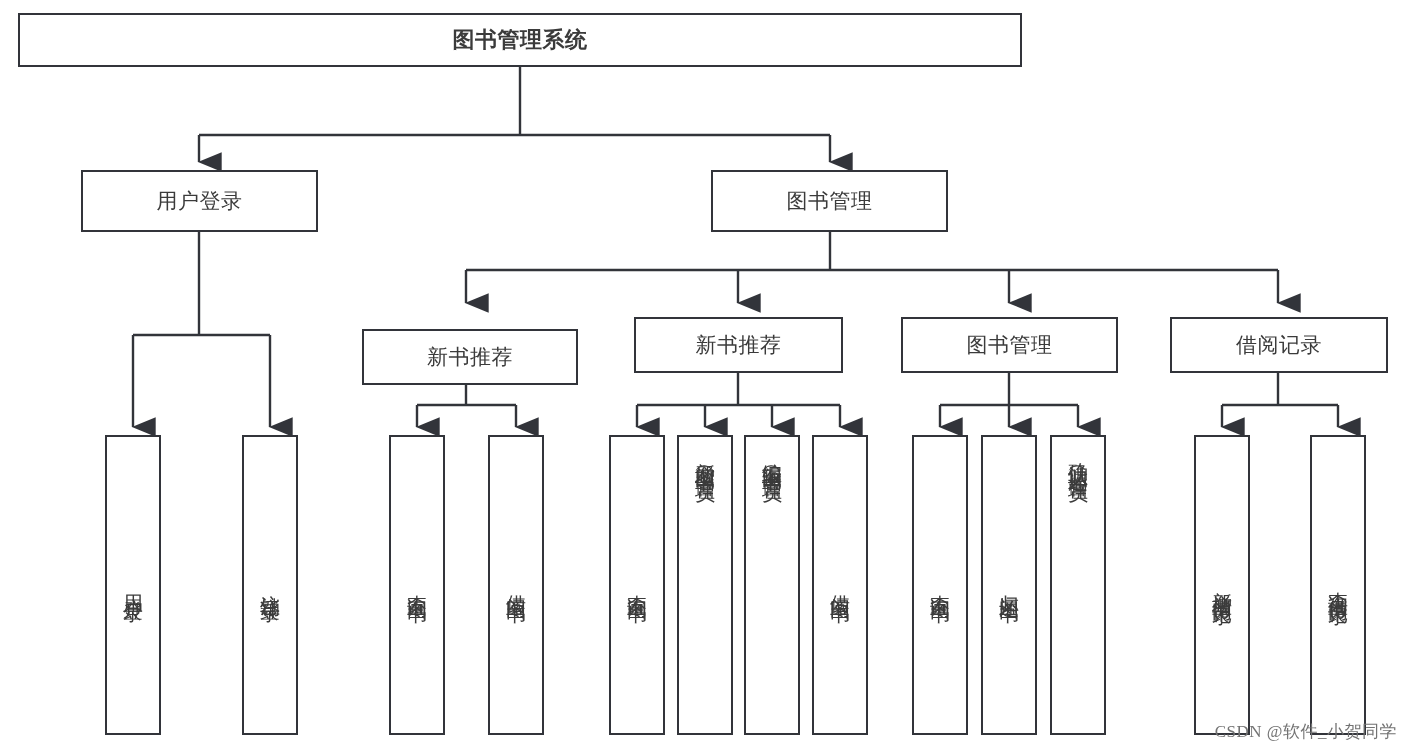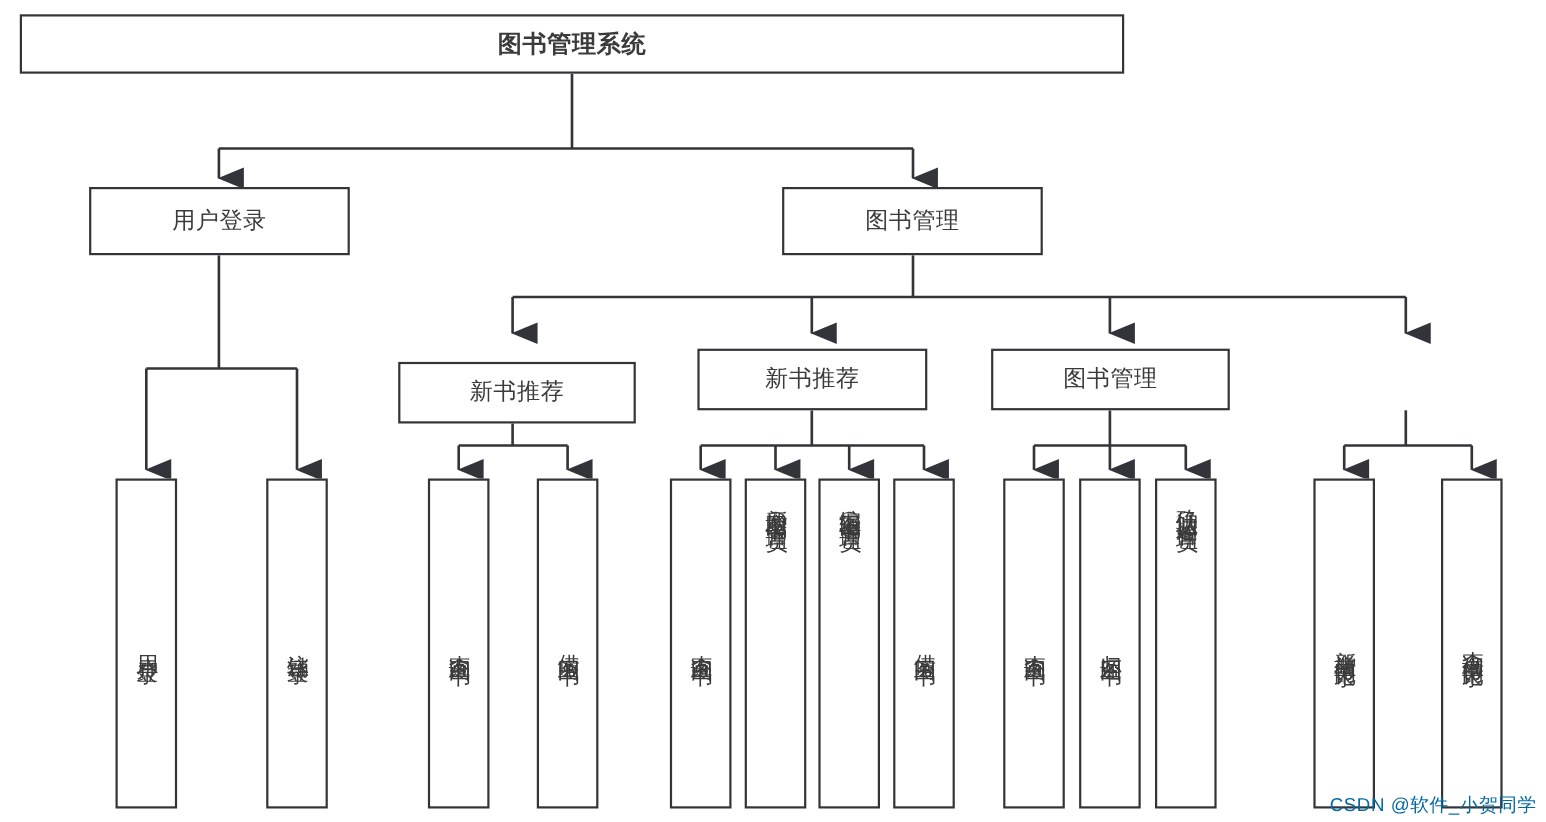--- a/index.html
+++ b/index.html
@@ -68,25 +68,25 @@
   
   .node.v.mid {
     padding-top: 0;
     align-items: center;
   }
   #watermark {
     position: absolute;
     right: 8px;
     bottom: 4px;
     font-size: 17px;
-    color: #0369a1;
+    color: #737373;
     letter-spacing: 0.5px;
     white-space: nowrap;
     z-index: 5;
-    font-family: Liberation Sans, sans-serif;
+    font-family: Liberation Serif, serif;
   }
 </style>
 </head>
 <body>
 
 <div id="canvas">
 
   <svg id="wires" viewBox="0 0 1405 747" xmlns="http://www.w3.org/2000/svg">
     <defs>
       <marker id="arrow" viewBox="0 0 10 12" refX="5" refY="11" markerWidth="9" markerHeight="11" orient="auto-start-reverse">
@@ -152,20 +152,23 @@
 
   <div class="node h" style="left:362px; top:317px; width:216px; height:56px;margin-top:12px;">
     <span class="lbl">新书推荐</span>
   </div>
   <div class="node h" style="left:634px; top:317px; width:209px; height:56px;">
     <span class="lbl">新书推荐</span>
   </div>
   <div class="node h" style="left:901px; top:317px; width:217px; height:56px;">
     <span class="lbl">图书管理</span>
   </div>
+  <div class="node h" style="left:1170px; top:317px; width:218px; height:56px;">
+    <span class="lbl">借阅记录</span>
+  </div>
 
   <div class="node v mid" style="left:105px; top:435px; width:56px; height:300px;">
     <span class="lbl">用户登录</span>
   </div>
   <div class="node v mid" style="left:242px; top:435px; width:56px; height:300px;">
     <span class="lbl">注销登录</span>
   </div>
 
   <div class="node v mid" style="left:389px; top:435px; width:56px; height:300px;">
     <span class="lbl">查询图书</span>

